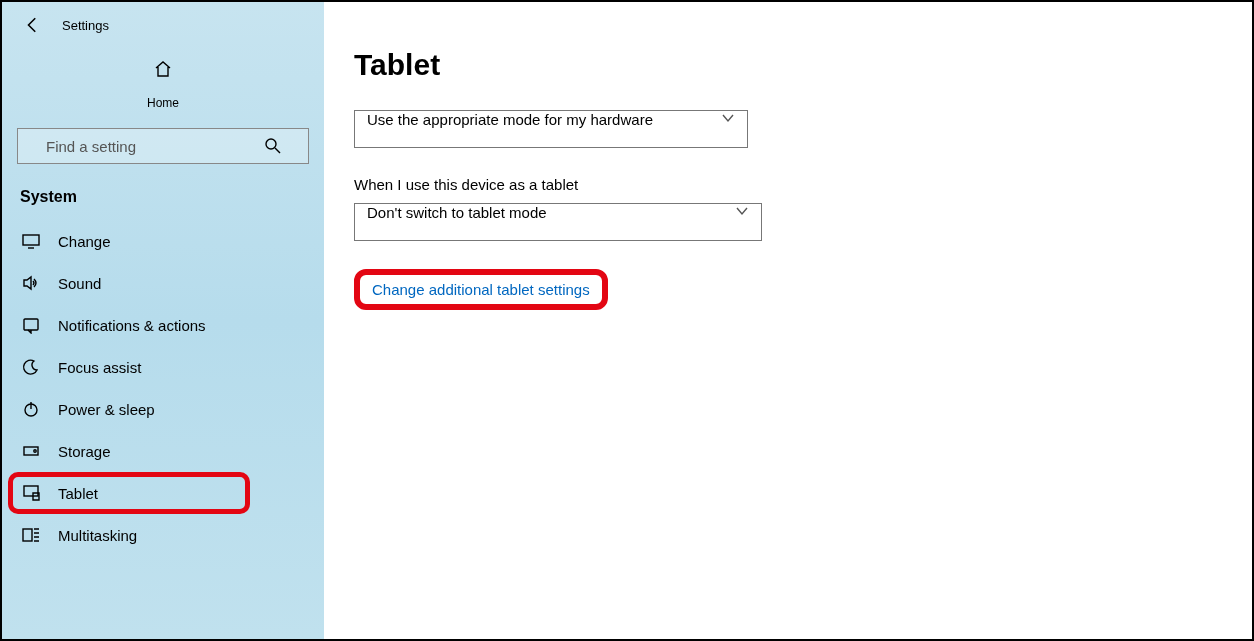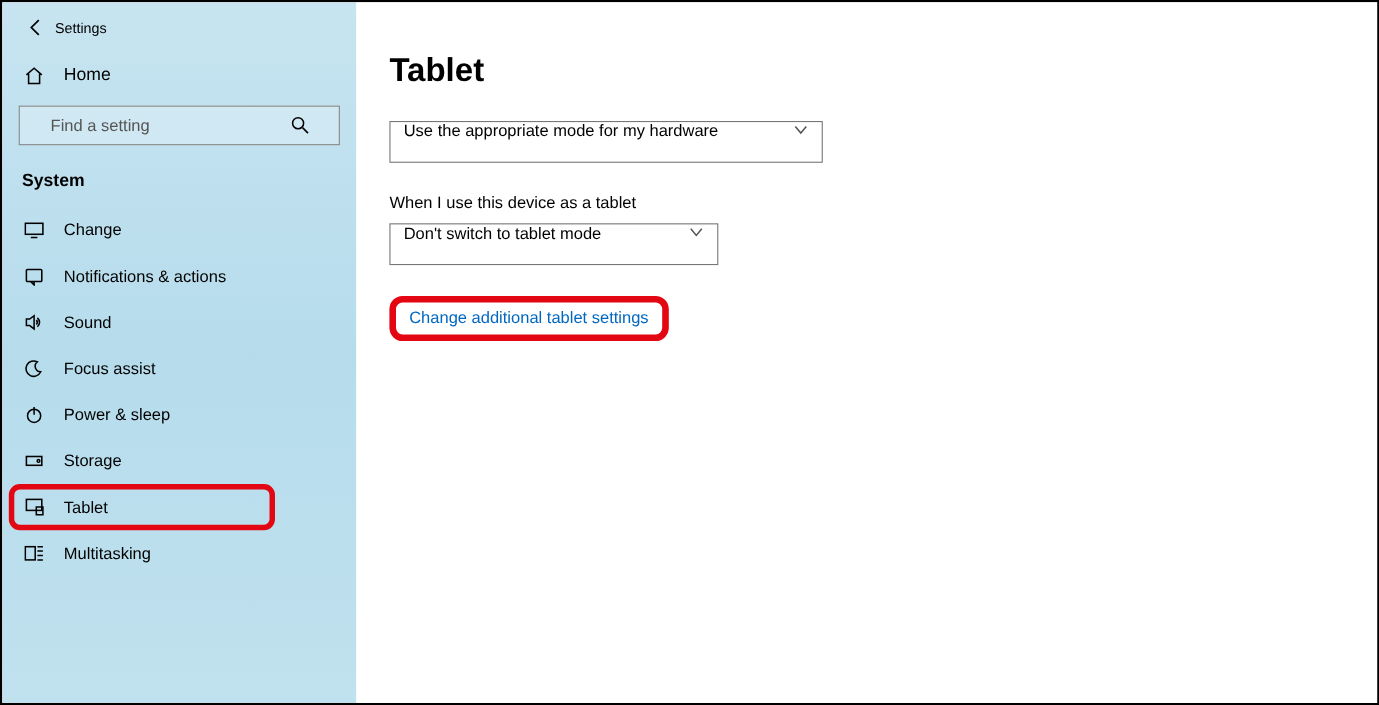--- a/index.html
+++ b/index.html
@@ -18,31 +18,32 @@
   .sidebar {
     width: 322px;
     background: linear-gradient(180deg, #c7e4f0 0%, #b6dcec 50%, #c0e1ee 100%);
     display: flex;
     flex-direction: column;
     padding-top: 8px;
   }
   .titlebar {
     display: flex;
     align-items: center;
-    gap: 8px;
+    gap: 20px;
     padding: 6px 22px 16px 22px;
     font-size: 13px;
   }
   .home-row {
     display: flex;
     align-items: center;
     gap: 18px;
     padding: 10px 20px;
-    font-size: 16px;
-    cursor: pointer;
+    font-size: 12px;
+    cursor: pointer;
+    flex-direction: column;
   }
   .search-box {
     margin: 8px 15px 18px 15px;
     height: 36px;
     border: 1px solid #888;
     background: rgba(255,255,255,0.25);
     display: flex;
     align-items: center;
     padding: 0 26px;
     justify-content: space-between;
@@ -104,21 +105,21 @@
     height: 38px;
     display: flex;
     align-items: flex-start;
     justify-content: space-between;
     padding: 0 12px;
     font-size: 15px;
     cursor: pointer;
     margin-bottom: 28px;
   }
   .dropdown.w1 { width: 394px; }
-  .dropdown.w2 { width: 299px; }
+  .dropdown.w2 { width: 408px; }
   .chev {
     width: 14px; height: 14px;
     color: #555;
   }
   .link-wrap {
     display: inline-block;
     position: relative;
     padding: 12px 18px;
   }
   .link-text {
@@ -174,33 +175,33 @@
         <svg viewBox="0 0 18 18">
           <rect x="1" y="3" width="16" height="10"></rect>
           <path d="M6 16 H12"></path>
         </svg>
       </span>
     <span>Change</span>
   </div>
   <div class="nav-item">
     <span class="icon">
         <svg viewBox="0 0 18 18">
+          <path d="M2 6 H5 L9 3 V15 L5 12 H2 Z M12 5 Q16 9 12 13 M11 7 Q13 9 11 11"></path>
+        </svg>
+      </span>
+    <span>Sound</span>
+  </div>
+  <div class="nav-item">
+    <span class="icon">
+        <svg viewBox="0 0 18 18">
           <rect x="2" y="3" width="14" height="11" rx="1"></rect>
           <path d="M6 14 L9 17 L9 14"></path>
         </svg>
       </span>
     <span>Notifications &amp; actions</span>
-  </div>
-  <div class="nav-item">
-    <span class="icon">
-        <svg viewBox="0 0 18 18">
-          <path d="M2 6 H5 L9 3 V15 L5 12 H2 Z M12 5 Q16 9 12 13 M11 7 Q13 9 11 11"></path>
-        </svg>
-      </span>
-    <span>Sound</span>
   </div>
   <div class="nav-item">
     <span class="icon">
         <svg viewBox="0 0 18 18">
           <path d="M12 3 A7 7 0 1 0 15 12 A5 5 0 0 1 12 3 Z"></path>
         </svg>
       </span>
     <span>Focus assist</span>
   </div>
   <div class="nav-item">

